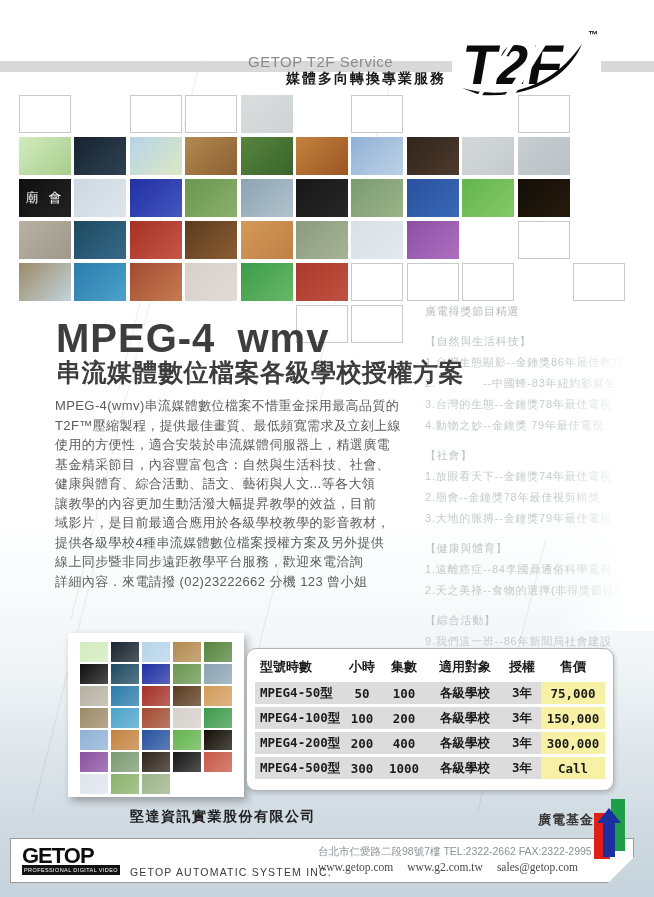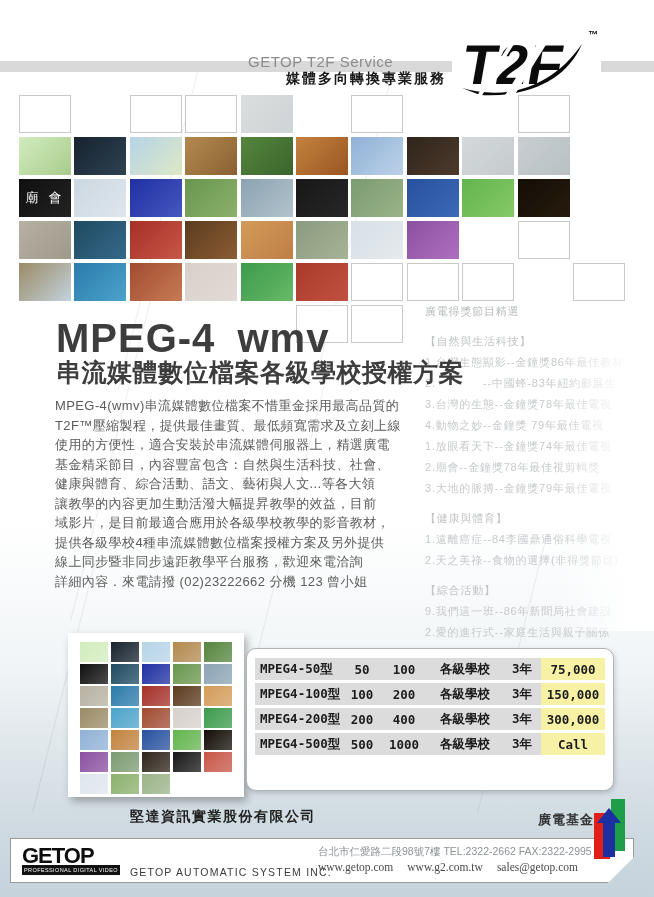--- a/index.html
+++ b/index.html
@@ -172,20 +172,21 @@
       <div>詳細內容．來電請撥 (02)23222662 分機 123 曾小姐</div>
     </div>
 
   <div class="sidebar" id="sidebar">
       <div class="sb-title">廣電得獎節目精選</div>
       <div class="sb-head">【自然與生活科技】</div>
       <div>1.台灣生態顯影--金鐘獎86年最佳教材</div>
       <div>2.　　　　--中國蜂-83年紐約影展生</div>
       <div>3.台灣的生態--金鐘獎78年最佳電視</div>
       <div>4.動物之妙--金鐘獎 79年最佳電視</div>
+      <div class="sb-head">【社會】</div>
       <div>1.放眼看天下--金鐘獎74年最佳電視</div>
       <div>2.廟會--金鐘獎78年最佳視剪輯獎</div>
       <div>3.大地的脈搏--金鐘獎79年最佳電視</div>
       <div class="sb-head">【健康與體育】</div>
       <div>1.遠離癌症--84李國鼎通俗科學電視</div>
       <div>2.天之美祿--食物的選擇(非得獎節目)</div>
       <div class="sb-head">【綜合活動】</div>
       <div>9.我們這一班--86年新聞局社會建設</div>
       <div>2.愛的進行式--家庭生活與親子關係</div>
     </div>
@@ -224,20 +225,28 @@
         <div class="m-cell" style="left: 105px; top: 119px; background: linear-gradient(135deg, rgb(23, 23, 23), rgba(255, 255, 255, 0.25)), rgb(23, 23, 23);"></div>
         <div class="m-cell" style="left: 136px; top: 119px; background: linear-gradient(135deg, rgb(199, 87, 71), rgba(255, 255, 255, 0.25)), rgb(199, 87, 71);"></div>
         <div class="m-cell" style="left: 12px; top: 141px; background: linear-gradient(135deg, rgb(222, 230, 236), rgba(255, 255, 255, 0.25)), rgb(222, 230, 236);"></div>
         <div class="m-cell" style="left: 43px; top: 141px; background: linear-gradient(135deg, rgb(139, 177, 108), rgba(255, 255, 255, 0.25)), rgb(139, 177, 108);"></div>
         <div class="m-cell" style="left: 74px; top: 141px; background: linear-gradient(135deg, rgb(155, 179, 137), rgba(255, 255, 255, 0.25)), rgb(155, 179, 137);"></div>
       </div>
   </div>
 
   <div class="price-card">
     <div class="pt" id="price-table">
+        <div class="pt-row head">
+          <div class="ptc c0">型號時數</div>
+          <div class="ptc c1">小時</div>
+          <div class="ptc c2">集數</div>
+          <div class="ptc c3">適用對象</div>
+          <div class="ptc c4">授權</div>
+          <div class="ptc c5">售價</div>
+        </div>
         <div class="pt-row">
           <div class="ptc c0">MPEG4-50型</div>
           <div class="ptc c1">50</div>
           <div class="ptc c2">100</div>
           <div class="ptc c3">各級學校</div>
           <div class="ptc c4">3年</div>
           <div class="ptc c5" style="background: rgb(247, 241, 166);">75,000</div>
         </div>
         <div class="pt-row">
           <div class="ptc c0">MPEG4-100型</div>
@@ -250,21 +259,21 @@
         <div class="pt-row">
           <div class="ptc c0">MPEG4-200型</div>
           <div class="ptc c1">200</div>
           <div class="ptc c2">400</div>
           <div class="ptc c3">各級學校</div>
           <div class="ptc c4">3年</div>
           <div class="ptc c5" style="background: rgb(247, 241, 166);">300,000</div>
         </div>
         <div class="pt-row">
           <div class="ptc c0">MPEG4-500型</div>
-          <div class="ptc c1">500</div>
+          <div class="ptc c1">300</div>
           <div class="ptc c2">1000</div>
           <div class="ptc c3">各級學校</div>
           <div class="ptc c4">3年</div>
           <div class="ptc c5" style="background: rgb(247, 241, 166);">Call</div>
         </div>
       </div>
   </div>
 
   <div class="fund-label">廣電基金</div>
   <div class="fund-logo">

